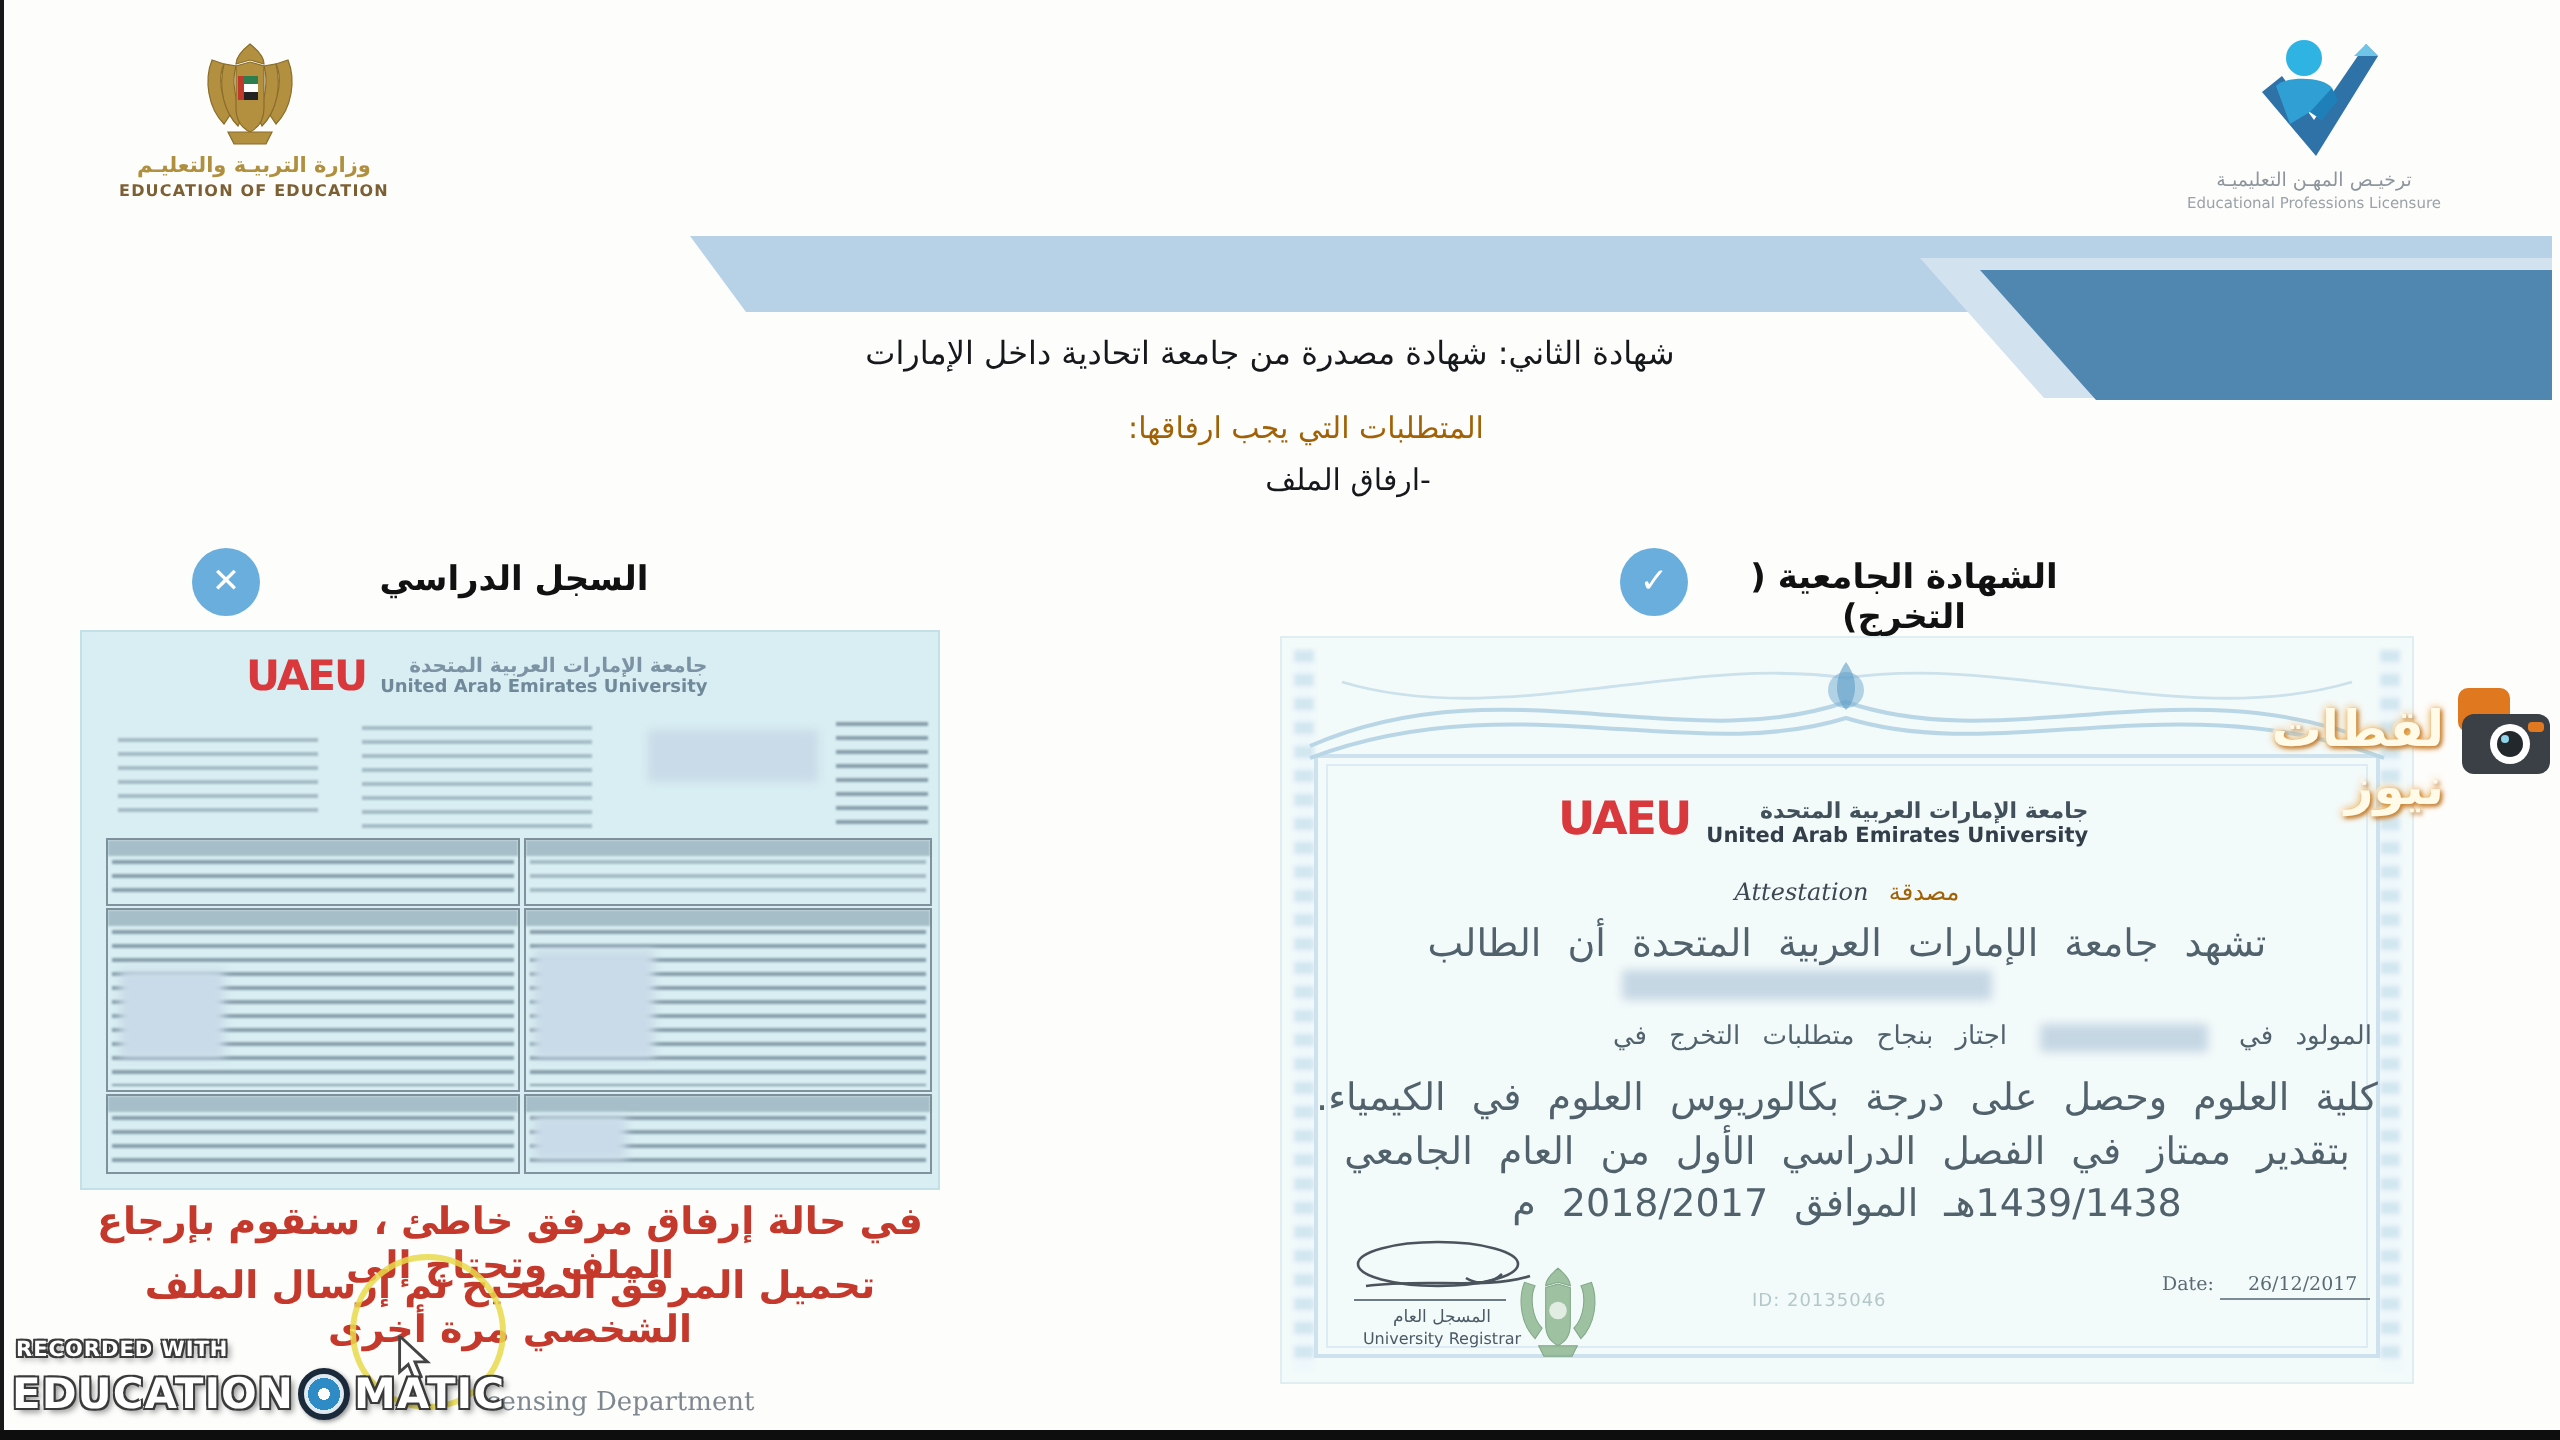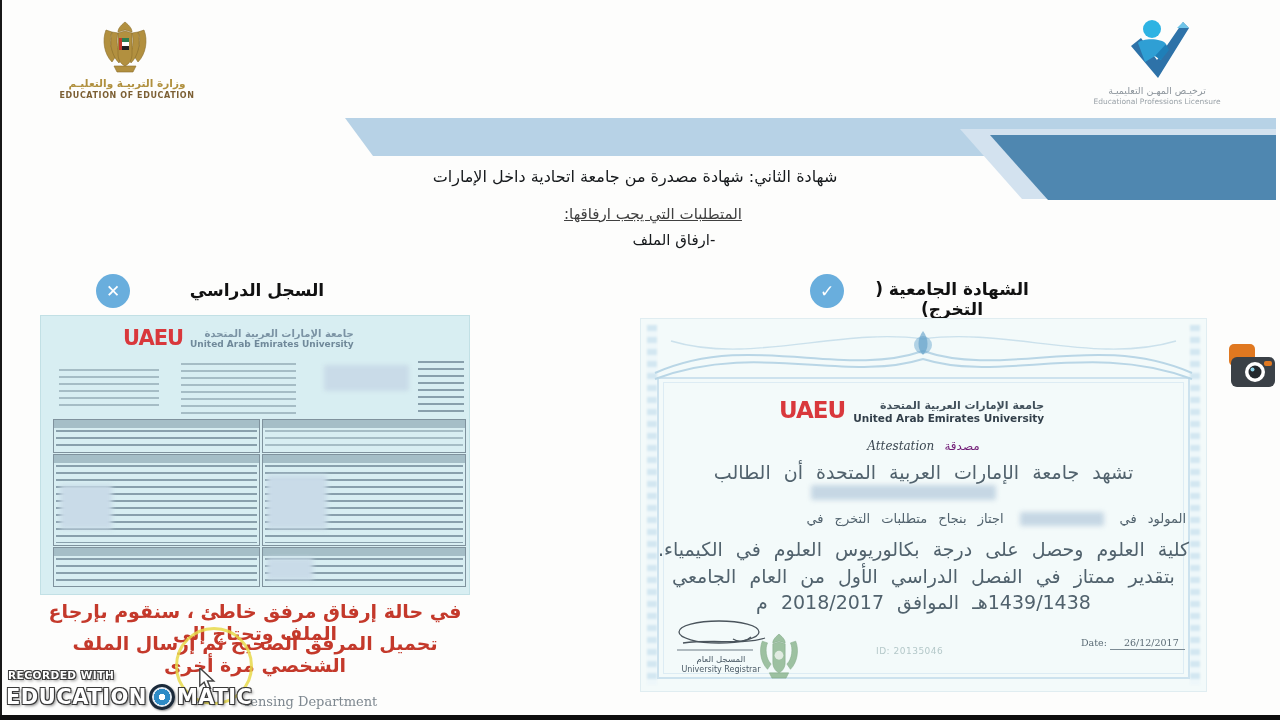--- a/index.html
+++ b/index.html
@@ -21,21 +21,21 @@
 
   
   #banner-light{left:345px;top:118px;width:931px;height:38px;background:#b7d2e6;
     clip-path:polygon(0 0,100% 0,100% 100%,28px 100%);z-index:1;}
   #banner-pale{left:960px;top:129px;width:316px;height:70px;background:#d3e2ef;
     clip-path:polygon(0 0,100% 0,100% 100%,62px 100%);z-index:2;}
   #banner-dark{left:990px;top:135px;width:286px;height:65px;background:#4f87b0;
     clip-path:polygon(0 0,100% 0,100% 100%,58px 100%);z-index:3;}
   #banner-title{left:420px;top:126px;width:480px;font-size:17px;font-weight:bold;color:#16191c;z-index:4;}
   #type-line{left:415px;top:167px;width:440px;font-size:16px;color:#16191c;}
-  #req-label{left:433px;top:205px;width:440px;font-size:15px;color:#404040;text-decoration:underline;}
+  #req-label{left:433px;top:205px;width:440px;font-size:15px;color:#a16207;}
   #req-item{left:454px;top:231px;width:440px;font-size:15px;color:#16191c;}
 
   
   .badge{width:34px;height:34px;border-radius:50%;background:#69aedd;color:#fff;
     display:flex;align-items:center;justify-content:center;font-size:17px;font-weight:bold;}
   #x-badge{left:96px;top:274px;}
   #check-badge{left:810px;top:274px;}
   #transcript-label{left:157px;top:280px;width:200px;font-size:17px;font-weight:bold;color:#111;}
   #certificate-label{left:852px;top:279px;width:200px;font-size:17px;font-weight:bold;color:#111;}
 
@@ -61,21 +61,21 @@
   #cert{left:640px;top:318px;width:565px;height:372px;background:#f3fafa;border:1px solid #e0edf1;}
   .cert-side{top:6px;width:10px;height:360px;background:repeating-linear-gradient(to bottom,#d3e7f1 0 6px,#eef7fa 6px 12px);filter:blur(1px);}
   #cert-frame{left:16px;top:58px;right:16px;bottom:12px;border:2px solid #cde2ee;}
   #cert-frame2{left:22px;top:63px;right:22px;bottom:17px;border:1px solid #ddecf4;}
   #cert-logo-row{left:138px;top:80px;display:flex;gap:8px;align-items:flex-start;z-index:5;}
   .c-uaeu{font-size:23px;font-weight:bold;color:#d9383c;letter-spacing:-1px;line-height:1;}
   .c-name-ar{font-size:11px;font-weight:bold;color:#41505b;direction:rtl;}
   .c-name-en{font-size:10.5px;font-weight:bold;color:#323f4a;}
   #attestation{left:0;top:116px;width:565px;text-align:center;z-index:5;}
   .att-en{font-family:"DejaVu Serif",serif;font-style:italic;font-size:12px;color:#3c4852;}
-  .att-ar{font-size:12px;color:#701a75;}
+  .att-ar{font-size:12px;color:#a16207;}
   .cert-line{left:0;width:565px;text-align:center;font-size:19px;color:#51626d;font-weight:500;
     word-spacing:7px;letter-spacing:.5px;direction:rtl;z-index:5;}
   #cert-line2{left:0;top:192px;width:545px;display:flex;direction:rtl;align-items:center;gap:16px;
     padding-right:50px;font-size:13px;color:#51626d;word-spacing:7px;letter-spacing:.5px;z-index:5;}
   .name-blur{background:#c6d7e4;filter:blur(2.5px);border-radius:2px;}
   #registrar-ar{left:20px;top:335px;width:120px;text-align:center;font-size:8.5px;color:#4a5a66;direction:rtl;z-index:5;}
   #registrar-en{left:20px;top:346px;width:120px;text-align:center;font-size:8px;color:#4a5a66;z-index:5;}
   #cert-id{left:235px;top:327px;font-size:9px;color:#b4c8c9;letter-spacing:.5px;z-index:5;}
   #cert-date{left:440px;top:318px;font-size:9.5px;color:#5a6a74;font-family:"DejaVu Serif",serif;z-index:5;}
   #cert-date .dval{border-bottom:1px solid #7c8b94;padding:0 6px 1px 14px;}
@@ -263,20 +263,21 @@
 
   <div class="abs warn" id="warn1">في حالة إرفاق مرفق خاطئ ، سنقوم بإرجاع الملف وتحتاج إلى</div>
   <div class="abs warn" id="warn2">تحميل المرفق الصحيح ثم إرسال الملف الشخصي مرة أخرى</div>
 
   <div class="abs" id="yellow-circle"></div>
   <svg class="abs" id="cursor" width="18" height="24" viewBox="0 0 14 20">
     <polygon points="1,0 1,15 4.6,11.8 7.2,18.2 10,17 7.4,10.8 12.6,10.8" fill="#ffffff" stroke="#444" stroke-width="1.2"></polygon>
   </svg>
 
   <div class="abs" id="news-wm">
+    <div id="news-text">لقطات نيوز</div>
     <svg id="camera-icon" width="48" height="48" viewBox="0 0 48 48">
       <rect x="1" y="1" width="26" height="22" rx="5" fill="#e07820"></rect>
       <rect x="3" y="14" width="44" height="30" rx="6" fill="#3a4046"></rect>
       <circle cx="27" cy="29" r="10" fill="#ffffff"></circle>
       <circle cx="27" cy="29" r="6.5" fill="#23282c"></circle>
       <circle cx="24.5" cy="26.5" r="2" fill="#8fd4e8"></circle>
       <rect x="36" y="18" width="8" height="5" rx="2" fill="#e07820"></rect>
     </svg>
   </div>
 

